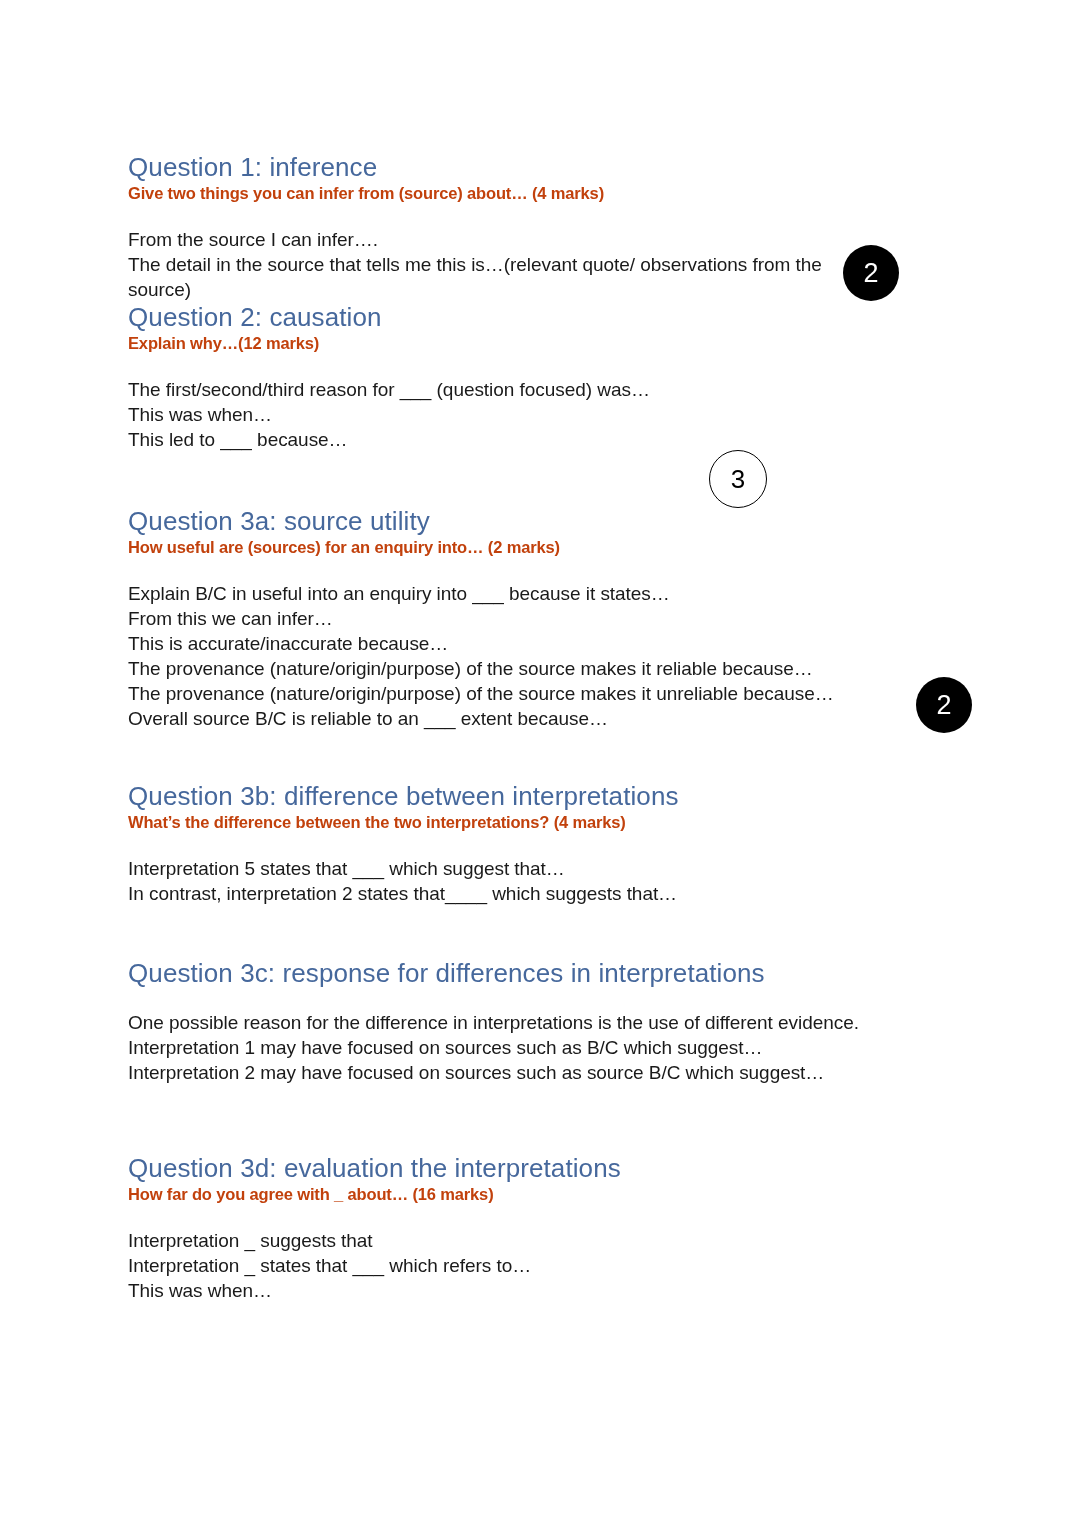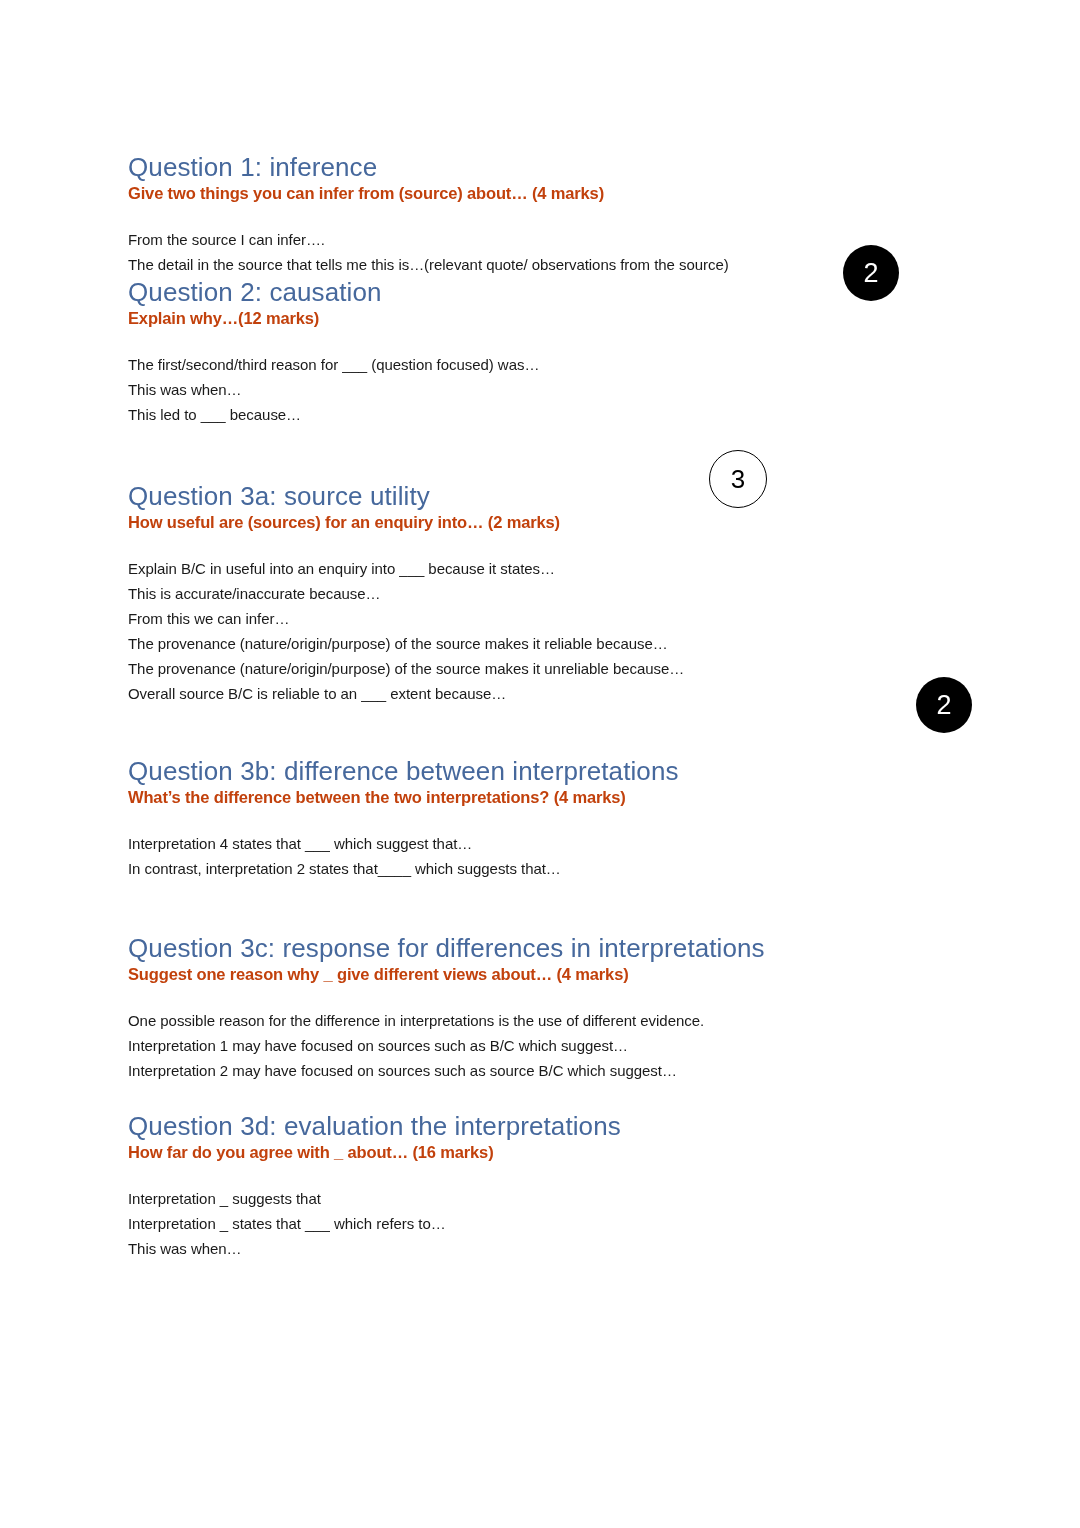--- a/index.html
+++ b/index.html
@@ -44,35 +44,35 @@
     color: #c2410c;
     font-size: 16.5px;
     font-weight: bold;
     line-height: 1.32;
     letter-spacing: -0.15px;
     margin: 0;
     white-space: nowrap;
   }
   .q-lines {
     margin-top: 22px;
-    font-size: 15px;
+    font-size: 19px;
     line-height: 25px;
     color: #1a1a1a;
     letter-spacing: -0.05px;
   }
   .q-lines .ln {
     white-space: normal;
   }
   
   .sec-1 { margin-top: 0; }
   .sec-2 { }
   .sec-3a { margin-top: 54px; }
   .sec-3b { margin-top: 50px; }
   .sec-3c { margin-top: 52px; }
-  .sec-3d { margin-top: 28px; }
+  .sec-3d { margin-top: 68px; }
 
   .wrap-line { width: 700px; }
 
   
   .badge {
     position: absolute;
     width: 56px;
     height: 56px;
     border-radius: 50%;
     display: flex;
@@ -122,40 +122,39 @@
         <div class="ln">This was when…</div>
         <div class="ln">This led to ___ because…</div>
       </div>
     </section>
 
     <section class="qblock sec-3a">
       <h2 class="q-heading">Question 3a: source utility</h2>
       <p class="q-prompt">How useful are (sources) for an enquiry into… (2 marks)</p>
       <div class="q-lines">
         <div class="ln">Explain B/C in useful into an enquiry into ___ because it states…</div>
+        <div class="ln">From this we can infer…</div>
         <div class="ln">This is accurate/inaccurate because…</div>
-        <div class="ln">From this we can infer…</div>
         <div class="ln">The provenance (nature/origin/purpose) of the source makes it reliable because…</div>
         <div class="ln">The provenance (nature/origin/purpose) of the source makes it unreliable because…</div>
         <div class="ln">Overall source B/C is reliable to an ___ extent because…</div>
       </div>
     </section>
 
     <section class="qblock sec-3b">
       <h2 class="q-heading">Question 3b: difference between interpretations</h2>
       <p class="q-prompt">What’s the difference between the two interpretations? (4 marks)</p>
       <div class="q-lines">
-        <div class="ln">Interpretation 4 states that ___ which suggest that…</div>
+        <div class="ln">Interpretation 5 states that ___ which suggest that…</div>
         <div class="ln">In contrast, interpretation 2 states that____ which suggests that…</div>
       </div>
     </section>
 
     <section class="qblock sec-3c">
       <h2 class="q-heading">Question 3c: response for differences in interpretations</h2>
-      <p class="q-prompt">Suggest one reason why _ give different views about… (4 marks)</p>
       <div class="q-lines">
         <div class="ln">One possible reason for the difference in interpretations is the use of different evidence.</div>
         <div class="ln">Interpretation 1 may have focused on sources such as B/C which suggest…</div>
         <div class="ln">Interpretation 2 may have focused on sources such as source B/C which suggest…</div>
       </div>
     </section>
 
     <section class="qblock sec-3d">
       <h2 class="q-heading">Question 3d: evaluation the interpretations</h2>
       <p class="q-prompt">How far do you agree with _ about… (16 marks)</p>

